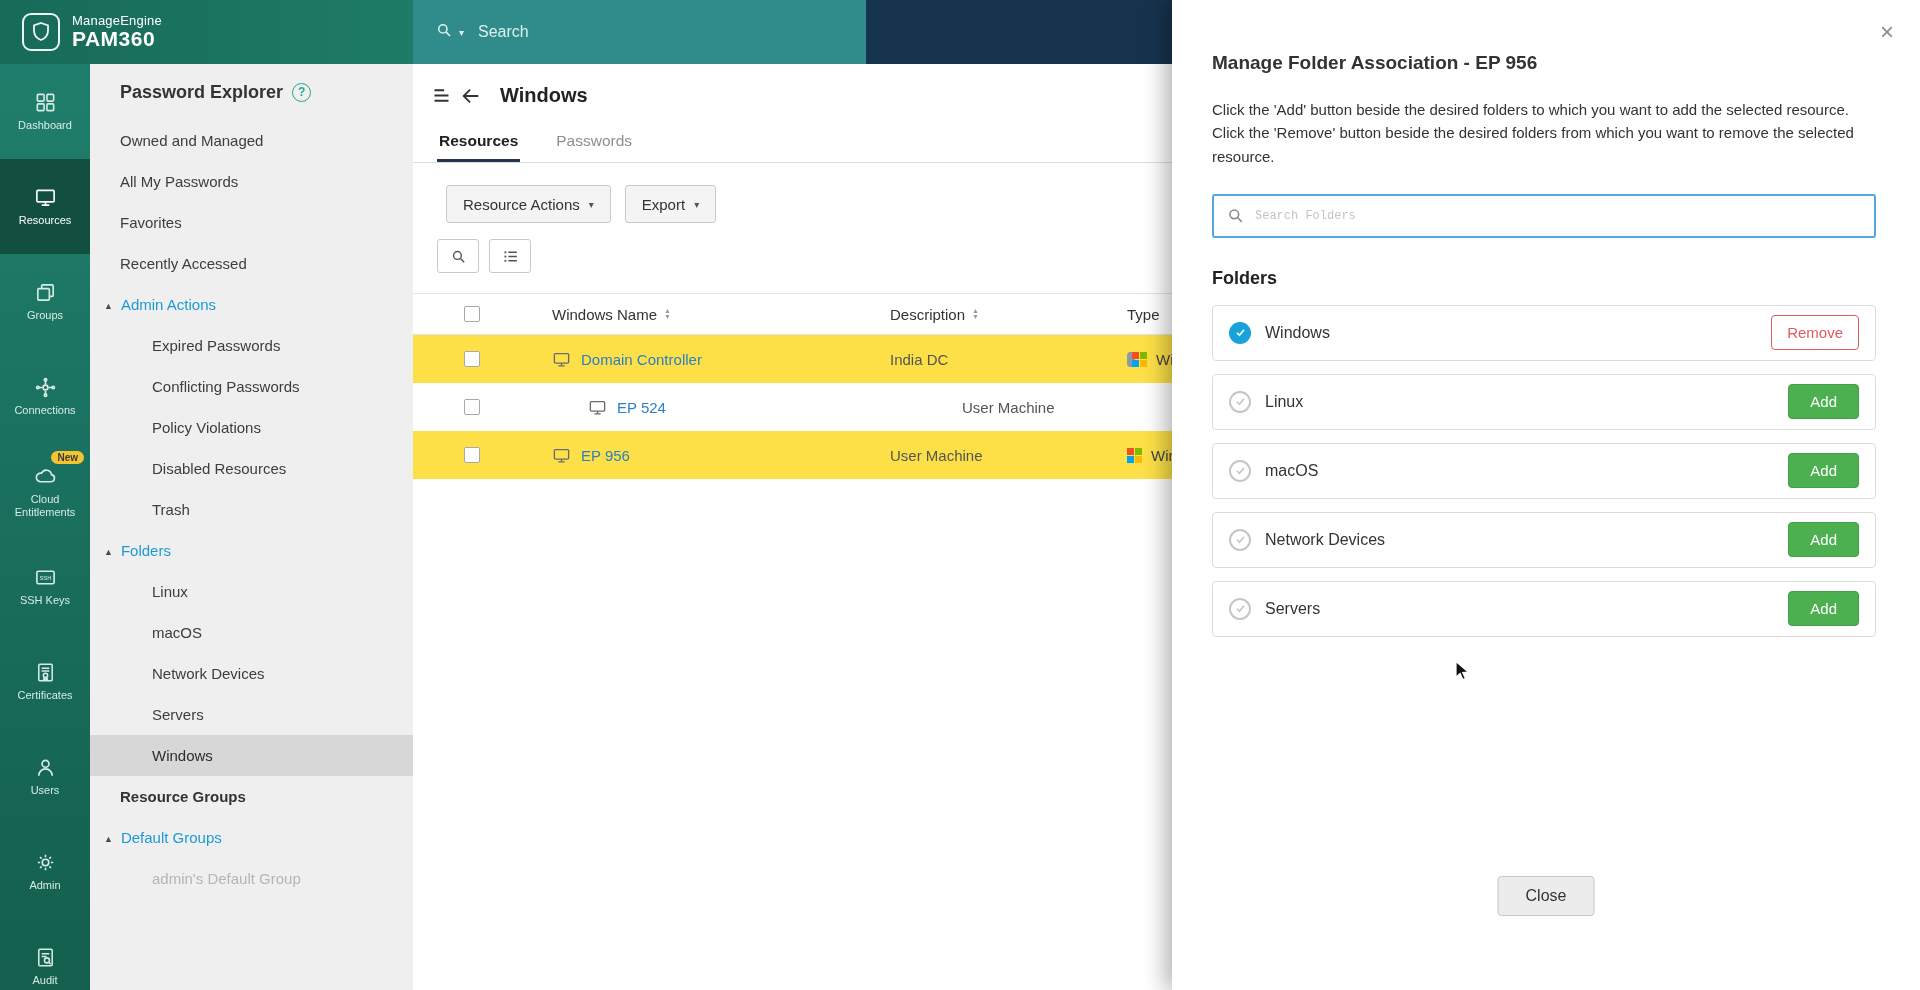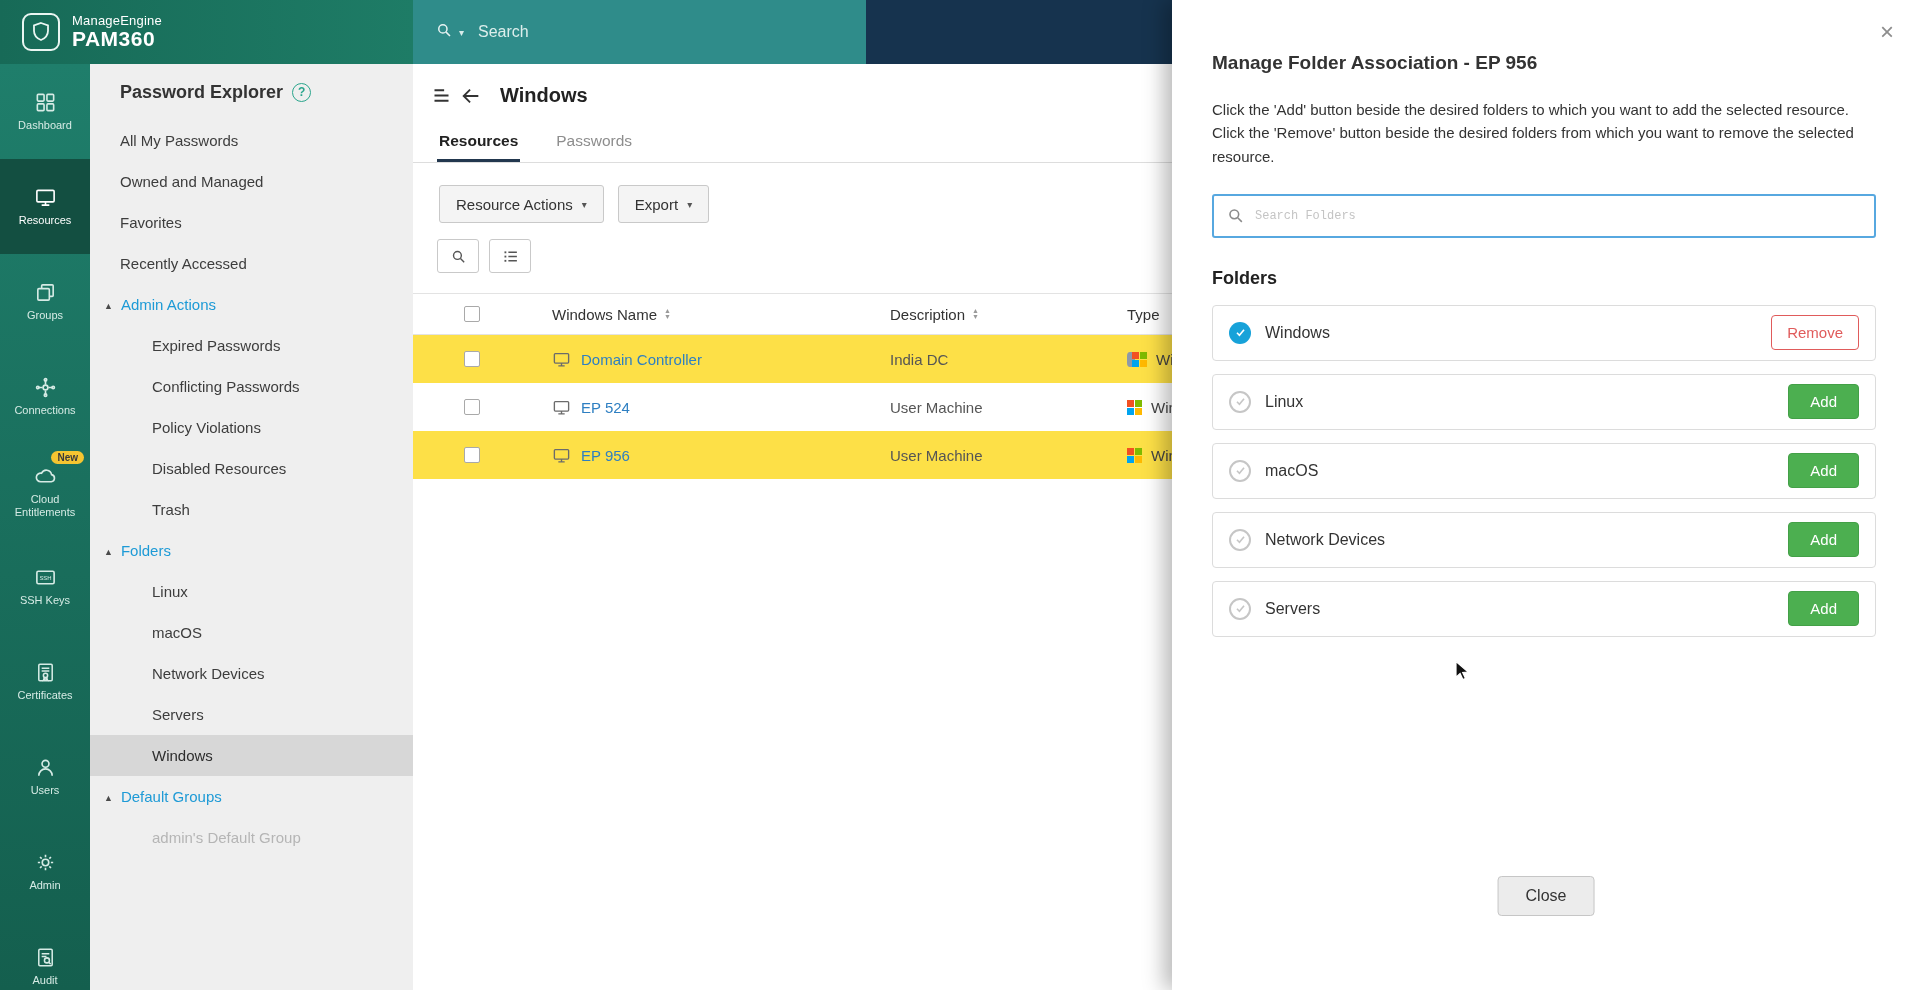--- a/index.html
+++ b/index.html
@@ -58,37 +58,37 @@
   .main { position:absolute; top:64px; left:413px; width:1507px; height:926px; background:#fff; z-index:1; }
   .main-head { display:flex; align-items:center; gap:8px; padding:20px 0 6px 18px; }
   .main-head .ic { color:#333; cursor:pointer; display:flex; }
   .main-title { font-size:20px; font-weight:700; color:#222; margin-left:10px; }
 
   .tabs { display:flex; gap:34px; padding-left:24px; border-bottom:1px solid #ddd; margin-top:8px; }
   .tab { padding:11px 2px 9px; font-size:15.5px; color:#8d8d8d; cursor:pointer;
     border-bottom:3px solid transparent; }
   .tab.active { color:#222; font-weight:700; border-bottom-color:#22374e; }
 
-  .toolbar { display:flex; gap:14px; padding:22px 0 0 26px;align-items:center; }
+  .toolbar { display:flex; gap:14px; padding:22px 0 0 33px;align-items:center; }
   .tool-btn { display:flex; align-items:center; gap:9px; height:38px; padding:0 16px;
     background:#f4f4f4; border:1px solid #c9c9c9; border-radius:3px; font-size:15px;
     color:#333; cursor:pointer; }
   .tool-btn .caret { font-size:10px; color:#555; }
 
   .iconrow { display:flex; gap:10px; padding:16px 0 0 24px; }
   .mini-btn { width:42px; height:34px; border:1px solid #c9c9c9; border-radius:3px;
     background:#fff; display:flex; align-items:center; justify-content:center;
     color:#555; cursor:pointer; }
   .mini-btn svg { width:17px; height:17px; }
 
   .table { margin-top:20px; }
   .trow { display:flex; align-items:center; height:48px; }
   .thead { height:42px; background:#fff; border-top:1px solid #e3e3e3; border-bottom:1px solid #e3e3e3; }
   .trow.striped { background:#fde047; }
-  .trow.r2 { background:#ffffff; }
+  .trow.r2 { background:#ffffff;gap:36px; }
   .col-check { flex:0 0 139px; display:flex; align-items:center; padding-left:51px; }
   .col-name  { flex:0 0 338px; display:flex; align-items:center; gap:10px; font-size:15px; }
   .col-desc  { flex:0 0 237px; font-size:15px; color:#555; }
   .col-type  { flex:1; display:flex; align-items:center; gap:9px; font-size:15px; color:#444; }
   .hlabel { font-size:15px; color:#333; display:flex; align-items:center; gap:7px; }
   .sorter { display:flex; flex-direction:column; line-height:6px; color:#9a9a9a; font-size:7px; }
   .cbx { width:16px; height:16px; border:1px solid #a9a9a9; border-radius:2px; background:#fff; cursor:pointer; }
   .rowlink { color:#2e7fc2; cursor:pointer; }
   .mon-ic { color:#6b6b6b; display:flex; }
   .winlogo { display:grid; grid-template-columns:7px 7px; grid-template-rows:7px 7px; gap:1px; }
@@ -258,36 +258,37 @@
       </svg>
     <span class="rail-label">Advanced</span>
   </div>
 </div>
 
 <div class="sidebar">
   <div class="sidebar-title">
     <span>Password Explorer</span>
     <span class="help-circ">?</span>
   </div>
+  <div class="side-item">Owned and Managed</div>
   <div class="side-item">All My Passwords</div>
-  <div class="side-item">Owned and Managed</div>
   <div class="side-item">Favorites</div>
   <div class="side-item">Recently Accessed</div>
   <div class="side-item sec"><span class="tri">▲</span><span>Admin Actions</span></div>
   <div class="side-item child">Expired Passwords</div>
   <div class="side-item child">Conflicting Passwords</div>
   <div class="side-item child">Policy Violations</div>
   <div class="side-item child">Disabled Resources</div>
   <div class="side-item child">Trash</div>
   <div class="side-item sec"><span class="tri">▲</span><span>Folders</span></div>
   <div class="side-item child">Linux</div>
   <div class="side-item child">macOS</div>
   <div class="side-item child">Network Devices</div>
   <div class="side-item child">Servers</div>
   <div class="side-item child selected">Windows</div>
+  <div class="side-item boldhead">Resource Groups</div>
   <div class="side-item sec"><span class="tri">▲</span><span>Default Groups</span></div>
   <div class="side-item child muted">admin's Default Group</div>
 </div>
 
 <div class="main">
   <div class="main-head">
     <span class="ic">
       <svg width="21" height="21" viewBox="0 0 24 24" fill="none" stroke="currentColor" stroke-width="2.2">
           <path d="M4 6h11M4 12h16M4 18h16"></path>
         </svg>

